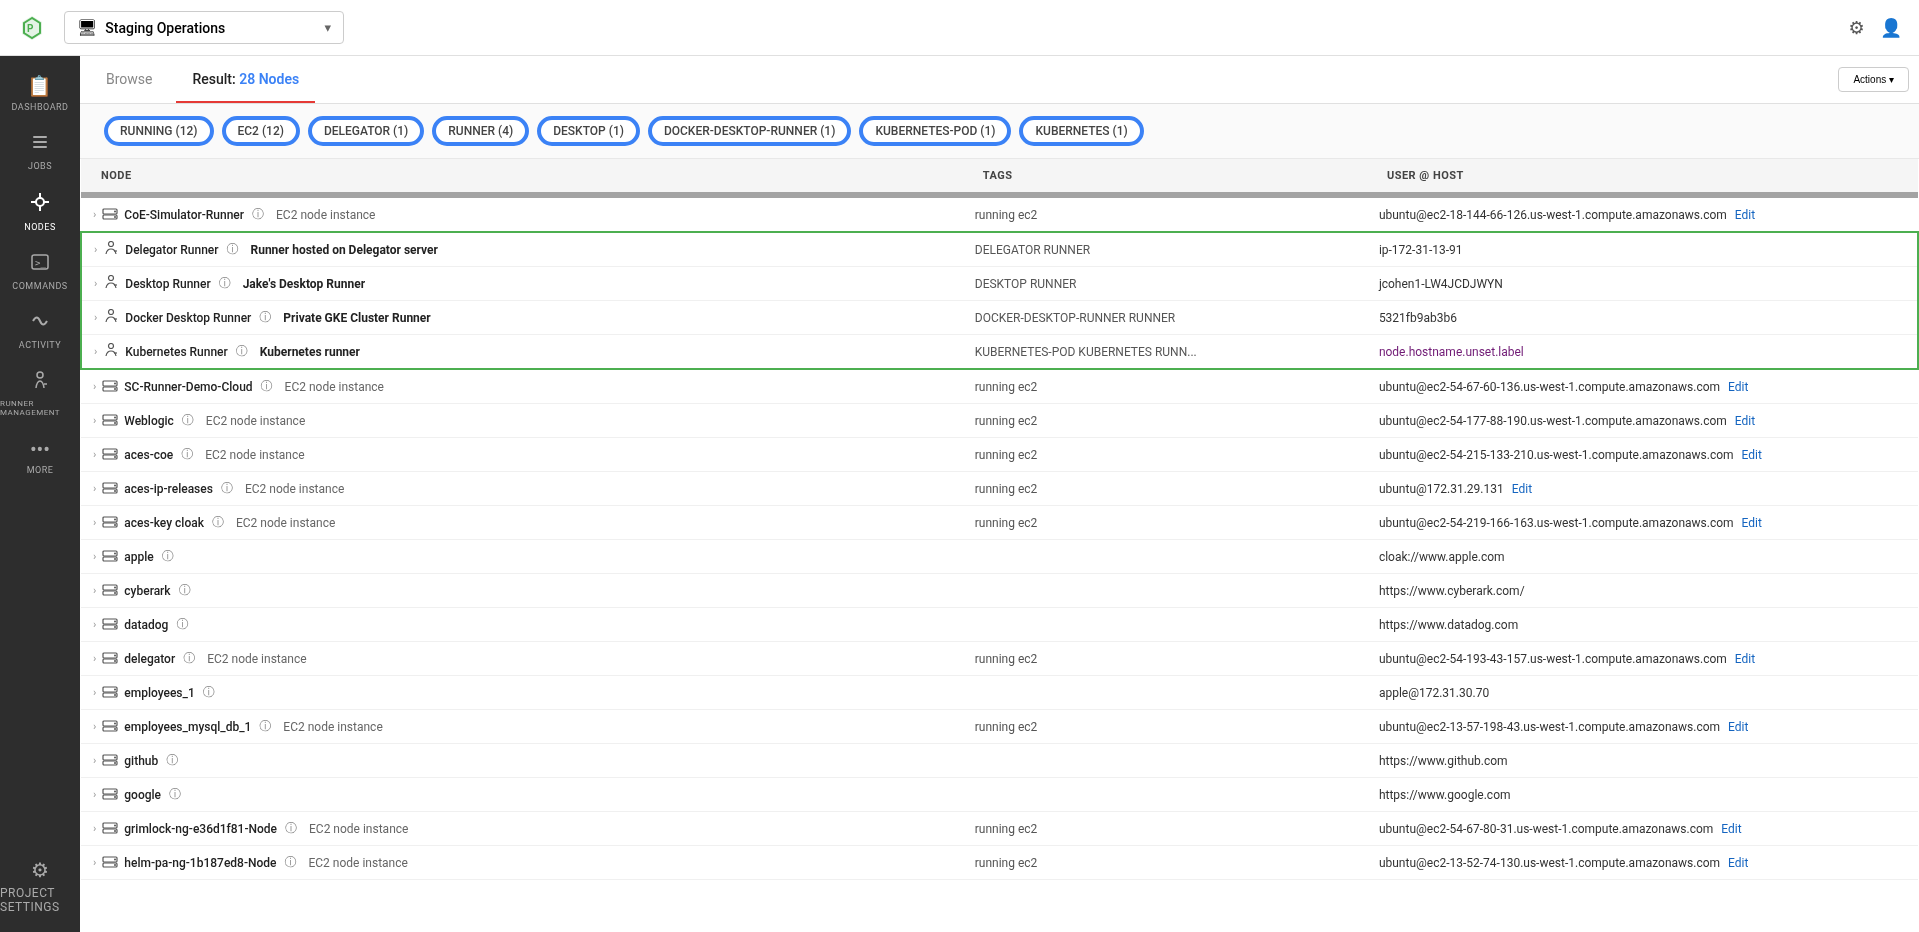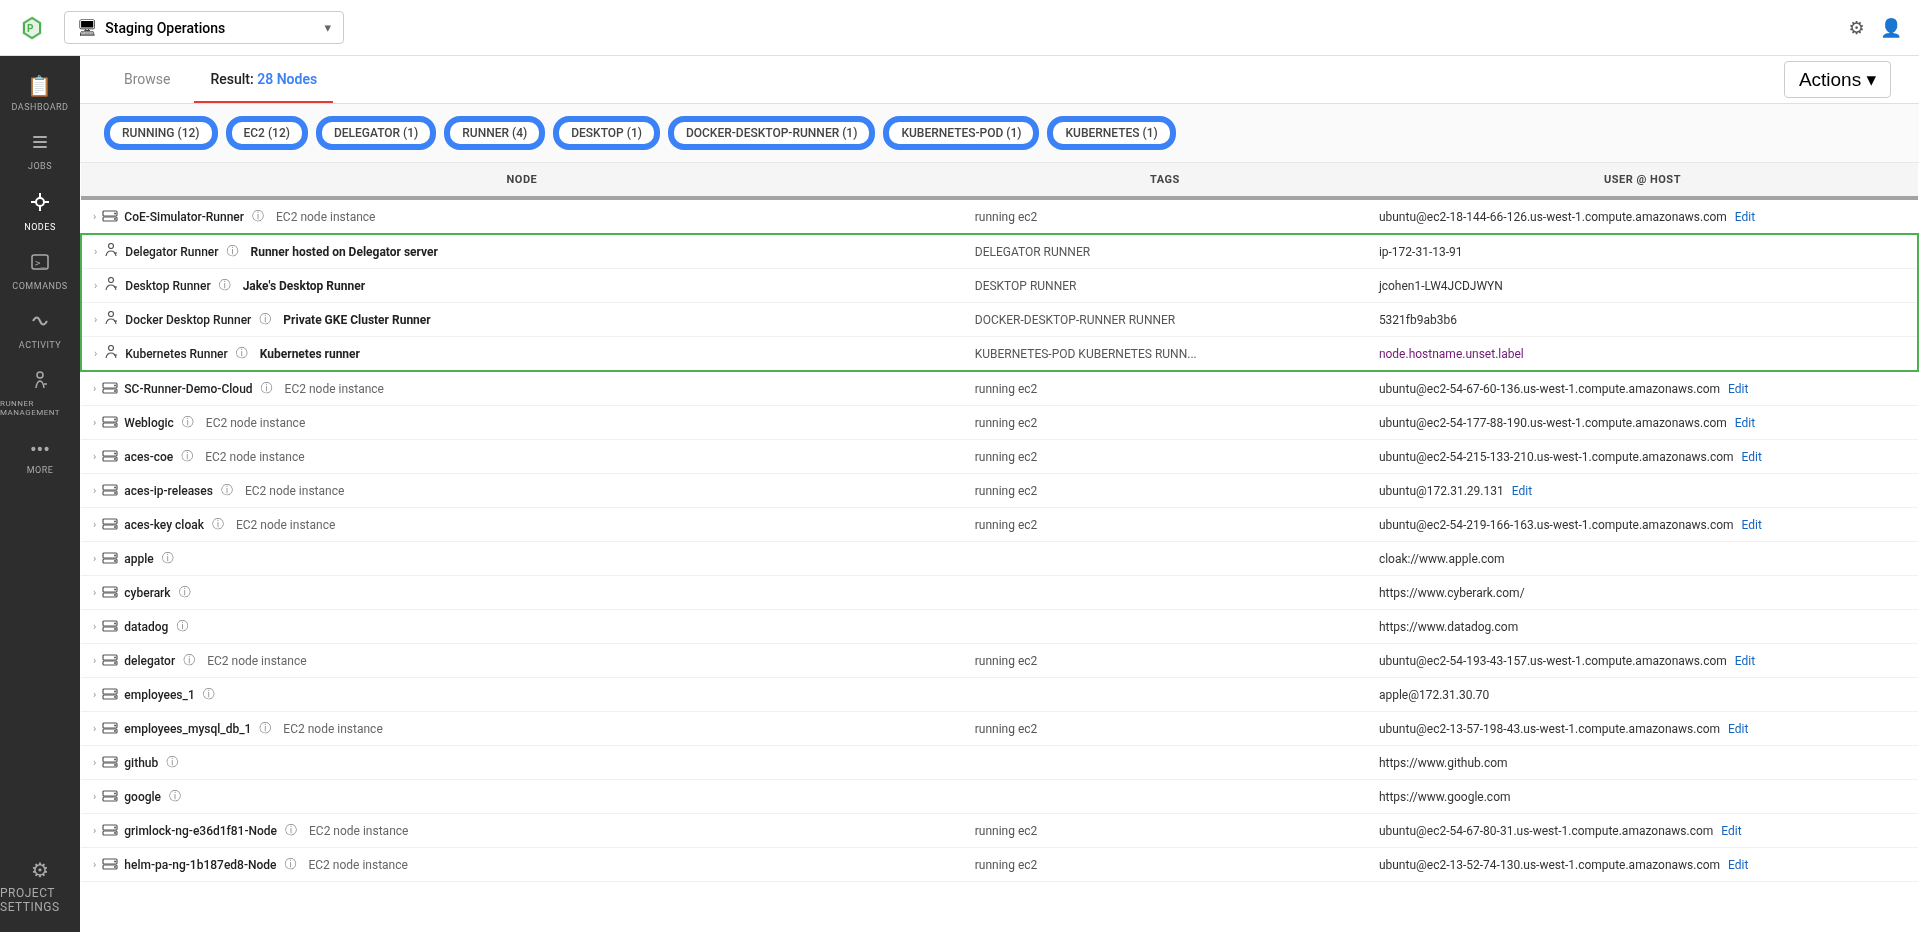--- a/index.html
+++ b/index.html
@@ -64,74 +64,74 @@
       background: #fff;
       display: flex;
       flex-direction: column;
       overflow: hidden;
     }
 
     
     .tabs-bar {
       display: flex;
       align-items: center;
-      padding: 0 28px;
+      padding: 0 10px;
       border-bottom: 1px solid #e0e0e0;
       height: 48px;
       justify-content: space-between;
     }
     .tabs-left { display: flex; align-items: center; gap: 0; }
     .tab {
       padding: 14px 16px;
       cursor: pointer;
       color: #888;
       font-size: 14px;
       border-bottom: 2px solid transparent;
       margin-right: 8px;
     }
     .tab.active { color: #222; border-bottom: 2px solid #e53935; font-weight: 500; }
     .actions-btn {
       display: flex; align-items: center; gap: 6px;
       border: 1px solid #ccc; border-radius: 4px;
       padding: 6px 14px; background: #fff; cursor: pointer;
-      font-size: 19px; font-weight: 500;
+      font-size: 10px; font-weight: 500;
     }
 
     
     .filter-bar {
       display: flex;
       align-items: center;
       gap: 8px;
       padding: 12px 24px;
       flex-wrap: wrap;
       border-bottom: 1px solid #e8e8e8;
       background: #fafafa;
     }
     .filter-chip {
-      border: 6px solid #3b82f6;
+      border: 4px solid #3b82f6;
       border-radius: 16px;
       padding: 4px 12px;
       font-size: 12px;
       font-weight: 500;
       cursor: pointer;
       background: #fff;
       color: #444;
     }
 
     
     .table-container { flex: 1; overflow-y: auto; }
     table { width: 100%; border-collapse: collapse; }
     thead tr { background: #f5f5f5; }
     th {
-      text-align: center;
-      padding: 10px 12px;
+      text-align: left;
+      padding: 10px 20px;
       font-size: 11px;
       font-weight: 700;
       color: #444;
-      border-bottom: 4px solid #a3a3a3;
+      border-bottom: 6px solid #a3a3a3;
       letter-spacing: 0.5px;
     }
     td {
       padding: 8px 12px;
       border-bottom: 1px solid #f0f0f0;
       font-size: 12px;
       color: #333;
       vertical-align: middle;
     }
 

